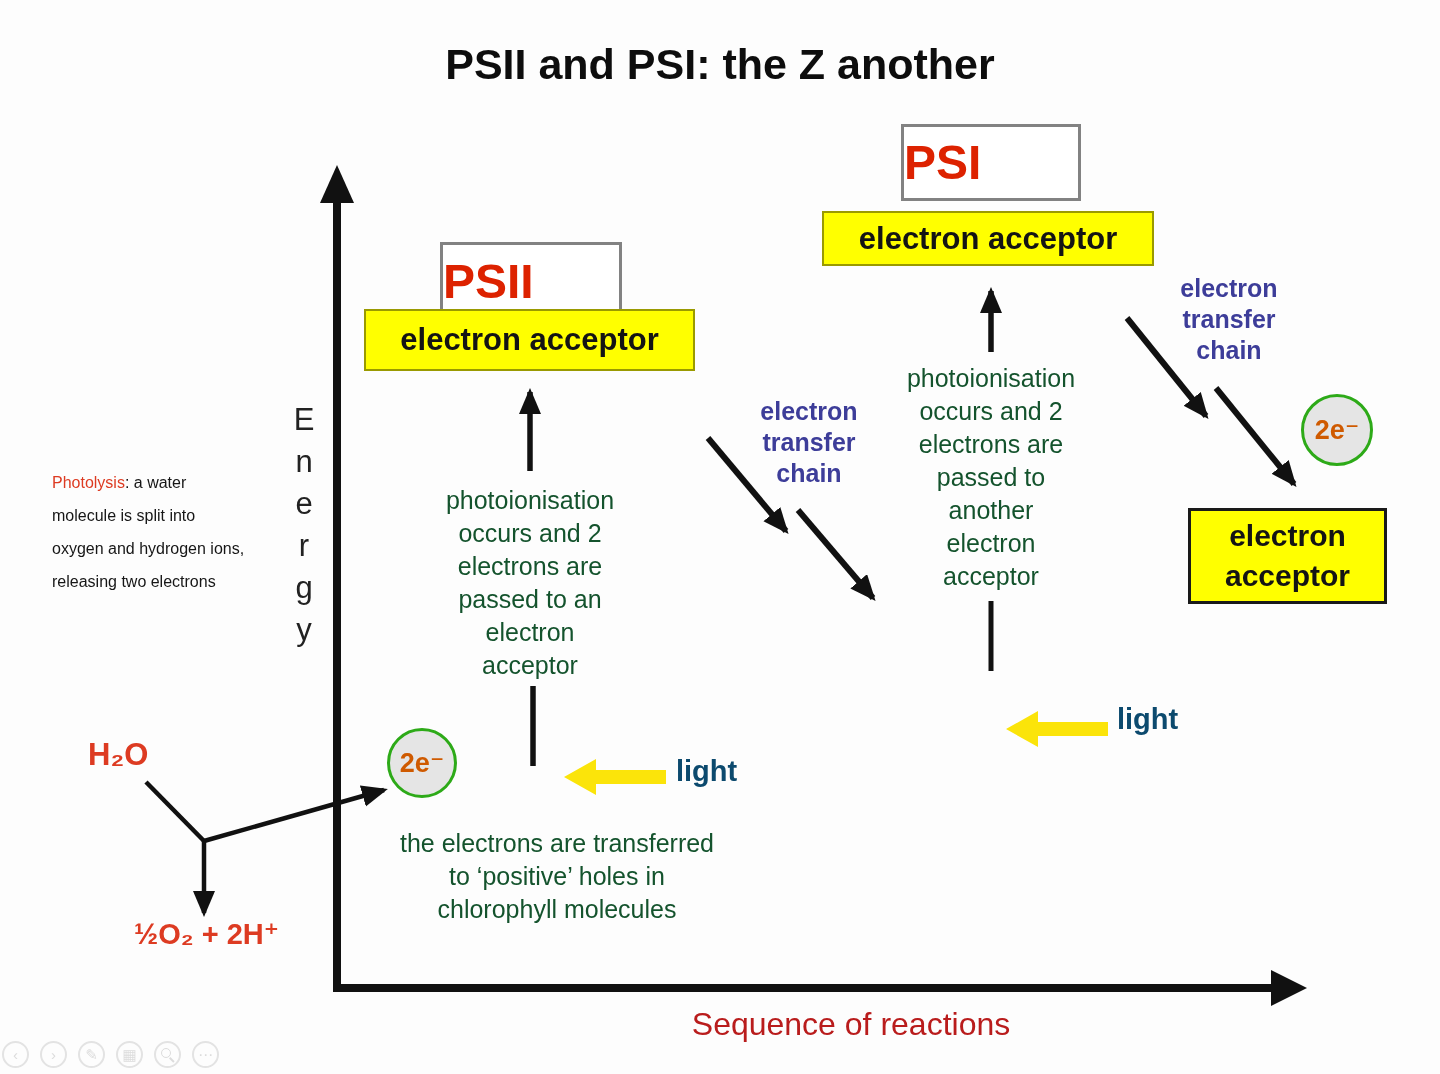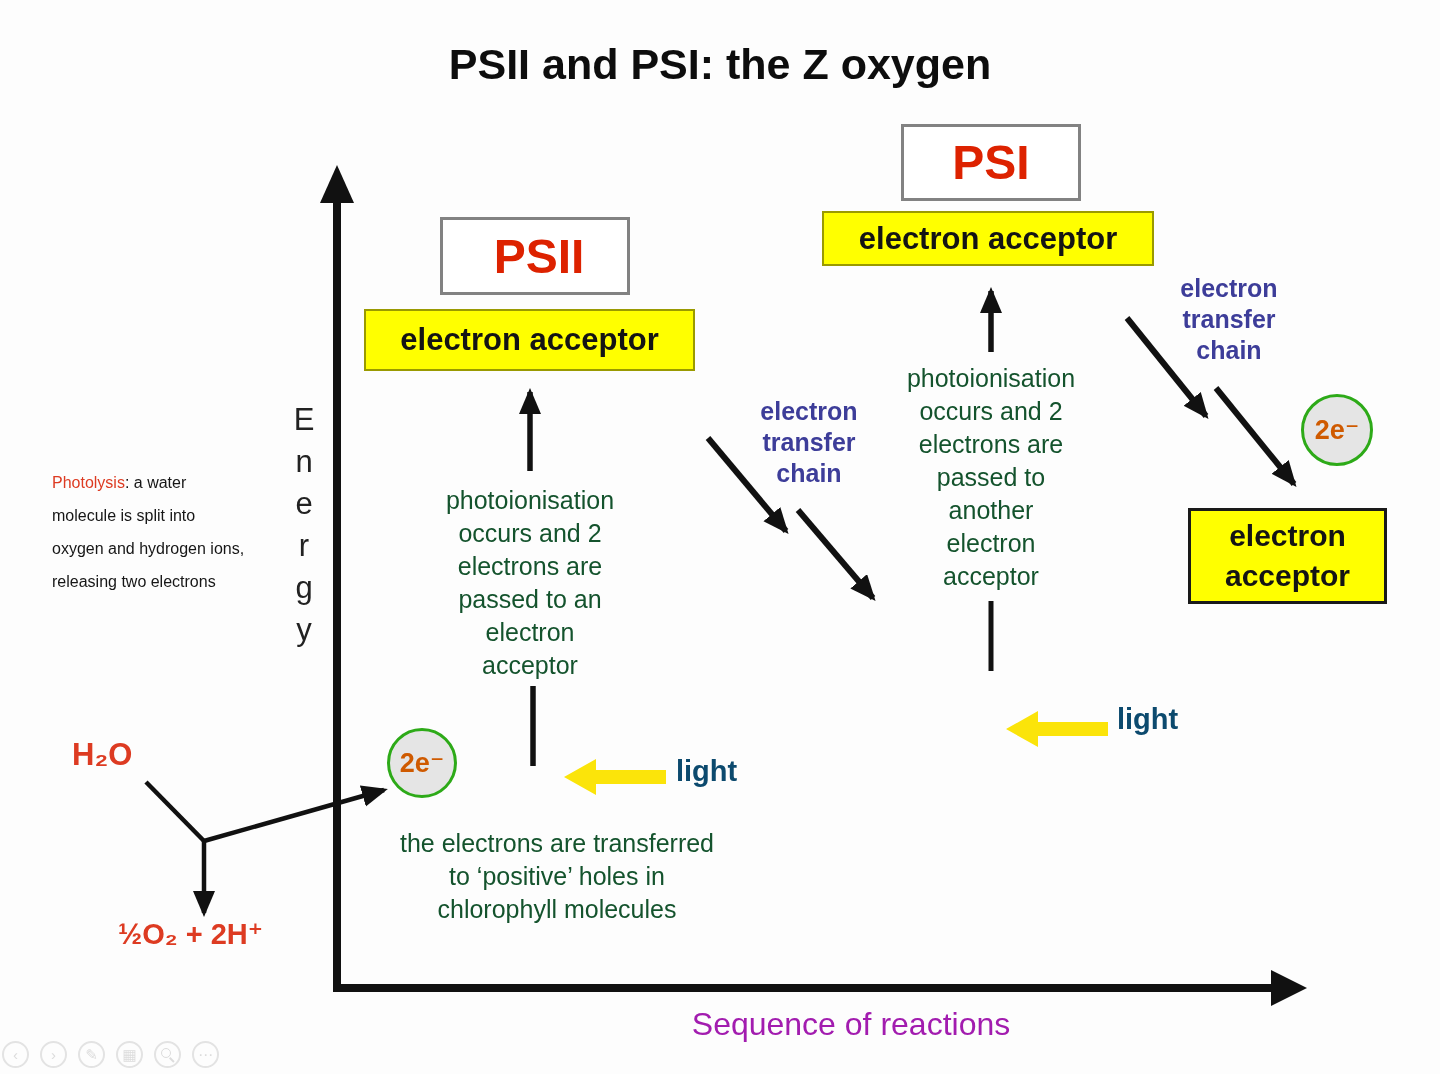--- a/index.html
+++ b/index.html
@@ -12,28 +12,28 @@
   .abs{position:absolute;}
   
   .title{
     left:0;top:40px;width:1440px;text-align:center;
     font-size:43px;font-weight:bold;color:#0d0d0d;letter-spacing:0px;
   }
   
   .y-label{left:286px;top:399px;width:36px;text-align:center;
     font-size:31px;color:#222;line-height:42px;}
   .x-label{left:655px;top:1006px;width:392px;text-align:center;
-    font-size:32px;color:#a21caf;}
+    font-size:32px;color:#b91c1c;}
   
   .box-white{
     background:#ffffff;border:3px solid #828282;
-    display:flex;align-items:center;justify-content:center;
+    display:flex;align-items:center;
     font-weight:bold;color:#dd2200;font-size:48px;
   }
-  .psii-white{left:440px;top:217px;width:176px;height:72px;padding-left:8px;}
+  .psii-white{left:440px;top:242px;width:176px;height:72px;}
   .psi-white{left:901px;top:124px;width:174px;height:71px;}
   .box-yellow{
     background:#ffff00;border:2px solid #9a9a00;
     display:flex;align-items:center;justify-content:center;
     font-weight:bold;color:#141414;font-size:31px;
   }
   .psii-yellow{left:364px;top:309px;width:327px;height:58px;}
   .psi-yellow{left:822px;top:211px;width:328px;height:51px;}
   .final-acceptor{
     left:1188px;top:508px;width:193px;height:90px;
@@ -46,21 +46,21 @@
   .note-center{white-space:pre-line;text-align:center;font-size:25px;line-height:33px;color:#14532d;}
   .psii-annot{left:415px;top:484px;width:230px;}
   .psi-annot{left:876px;top:362px;width:230px;}
   .transfer-note{left:373px;top:827px;width:368px;}
   .etc{white-space:pre-line;text-align:center;font-size:25px;line-height:31px;
     font-weight:bold;color:#3d3d99;}
   .etc-mid{left:748px;top:396px;width:122px;}
   .etc-right{left:1167px;top:273px;width:124px;}
   .photolysis{left:52px;top:466px;width:198px;font-size:16px;line-height:33px;color:#161616;}
   .photolysis .term{color:#dd3b22;}
-  .chem{font-weight:bold;color:#dd3b22;}
+  .chem{font-weight:bold;color:#dd3b22;margin-left:16px;}
   .h2o{left:72px;top:737px;font-size:31px;}
   .products{left:118px;top:917px;font-size:29px;}
   .light-label{font-size:29px;font-weight:bold;color:#0c4a6e;}
   .light-psii{left:676px;top:755px;}
   .light-psi{left:1117px;top:703px;}
   
   .e-badge{
     background:#e5e5e5;border:3px solid #2daa18;border-radius:50%;
     display:flex;align-items:center;justify-content:center;
     font-weight:bold;color:#cf5a00;font-size:27px;
@@ -113,21 +113,21 @@
   <line x1="1216" y1="388" x2="1294" y2="484" stroke="#111" stroke-width="6" marker-end="url(#ah)"></line>
 
   <line x1="146" y1="782" x2="204" y2="841" stroke="#111" stroke-width="4.5"></line>
   <line x1="204" y1="841" x2="384" y2="790" stroke="#111" stroke-width="4.5" marker-end="url(#ah)"></line>
   <line x1="204" y1="841" x2="204" y2="913" stroke="#111" stroke-width="4.5" marker-end="url(#ah)"></line>
 
   <polygon fill="#fbe40a" points="564,777 596,759 596,770 666,770 666,784 596,784 596,795"></polygon>
   <polygon fill="#fbe40a" points="1006,729 1038,711 1038,722 1108,722 1108,736 1038,736 1038,747"></polygon>
 </svg>
 
-<div class="abs title">PSII and PSI: the Z oxygen</div>
+<div class="abs title">PSII and PSI: the Z another</div>
 
 <div class="abs y-label">
   <div>E</div>
   <div>n</div>
   <div>e</div>
   <div>r</div>
   <div>g</div>
   <div>y</div>
 </div>
 <div class="abs x-label">Sequence of reactions</div>

